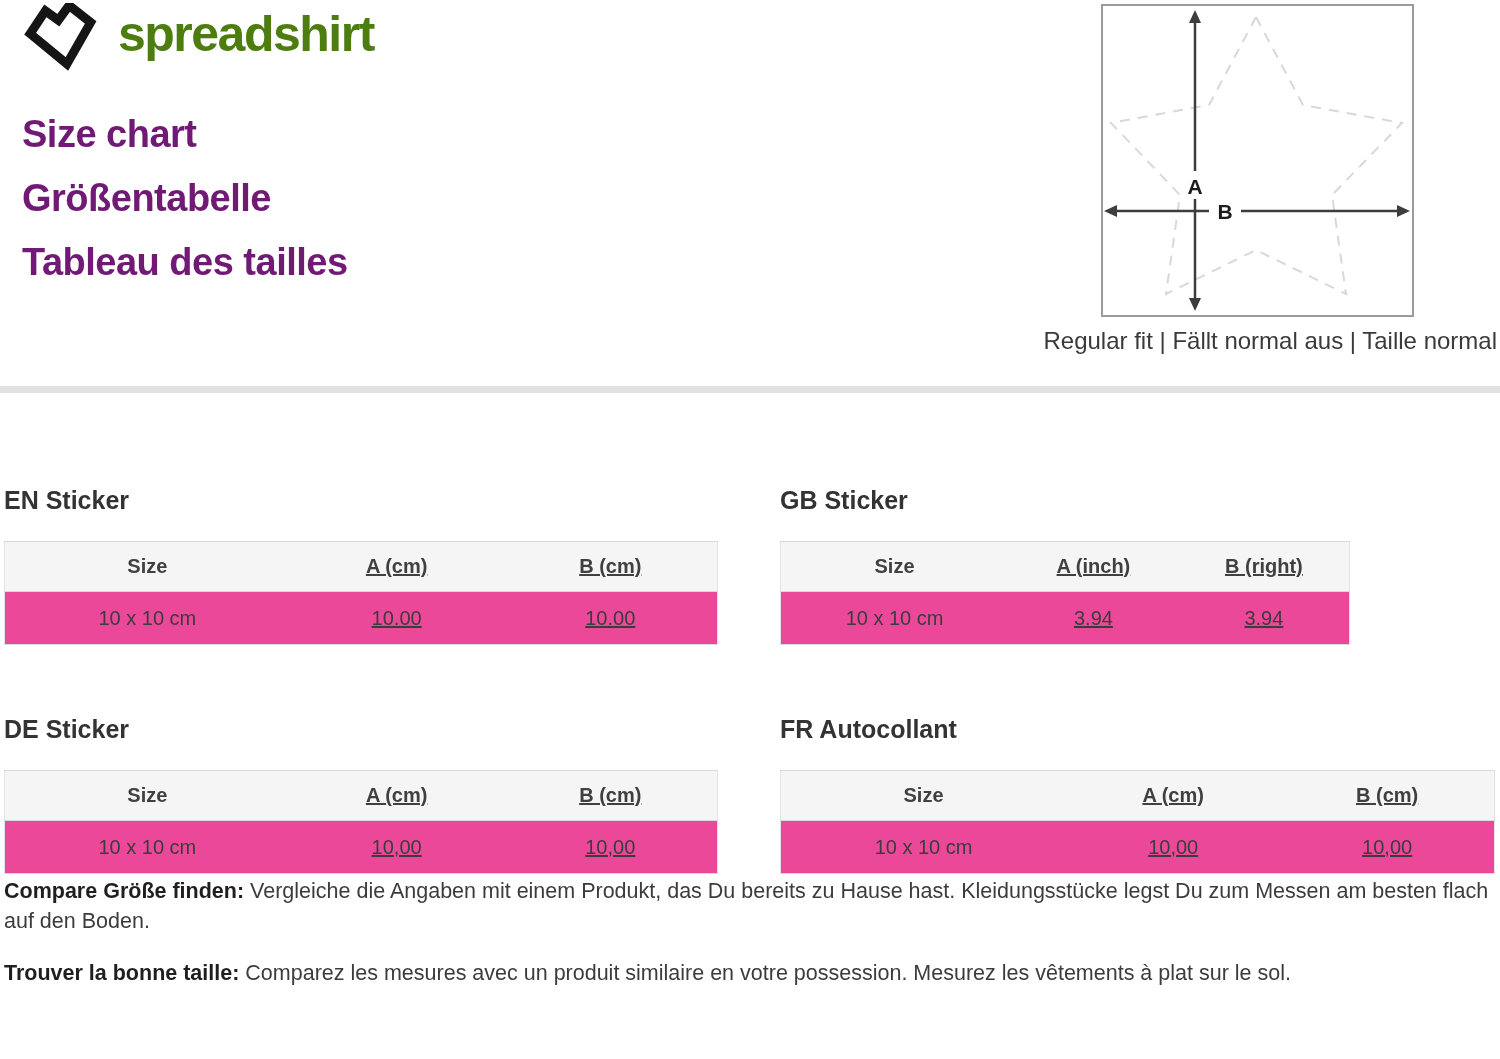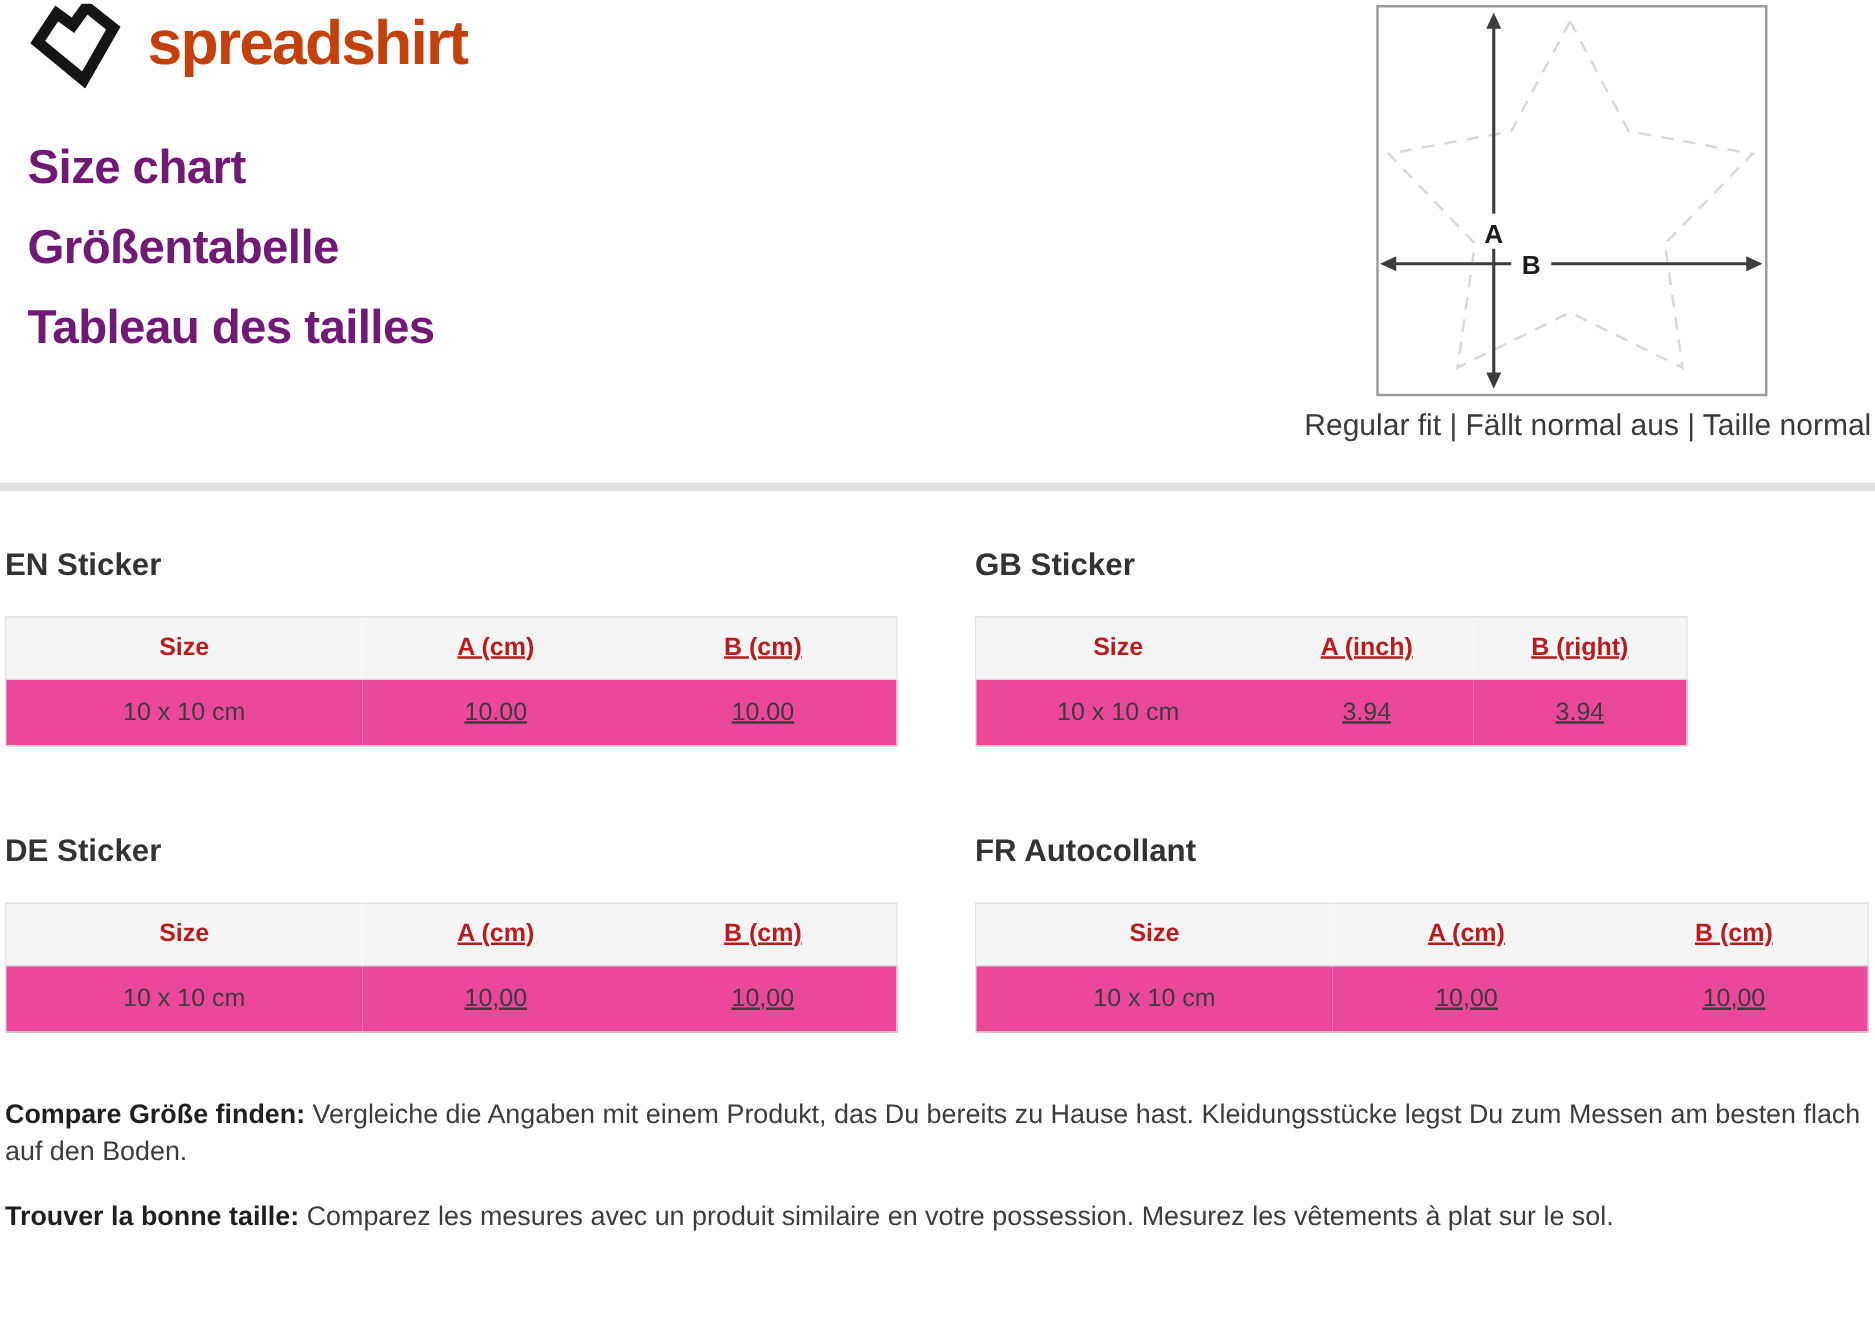--- a/index.html
+++ b/index.html
@@ -4,41 +4,41 @@
 <style>
   * { margin:0; padding:0; box-sizing:border-box; }
   html,body { background:#ffffff; }
   .page {
     position:relative; width:1500px; height:1059px; overflow:hidden;
     background:#ffffff; font-family:"Liberation Sans", sans-serif; color:#3c3c3c;
   }
   
   .logo { position:absolute; left:22px; top:3px; display:flex; align-items:center; gap:18px; }
   .logo svg { display:block; }
-  .brand { font-size:50px; font-weight:700; color:#c2410c; letter-spacing:-1.5px; line-height:1; padding-bottom:6px; }
+  .brand { font-size:50px; font-weight:700; color:#4d7c0f; letter-spacing:-1.5px; line-height:1; padding-bottom:6px; }
   .titles { position:absolute; left:22px; top:102px; }
   .titles div { font-size:38px; font-weight:700; color:#701a75; line-height:64px; letter-spacing:-0.5px; }
   
   .diagram { position:absolute; left:1101px; top:4px; width:313px; height:313px; border:2px solid #9b9b9b; background:#fff; }
   .diagram svg { display:block; width:100%; height:100%; }
   .diagram text { font-family:"Liberation Sans", sans-serif; font-size:21px; font-weight:700; fill:#1c1c1c; }
   .fit-caption { position:absolute; right:3px; top:327px; font-size:24px; color:#3a3a3a; white-space:nowrap; }
   
   .divider { position:absolute; left:0; top:386px; width:1500px; height:7px; background:#e1e1e1; }
   
   .tbl-section { position:absolute; }
   .pos-en { left:4px;   top:437px; width:714px; }
   .pos-gb { left:780px; top:437px; width:570px; }
   .pos-de { left:4px;   top:666px; width:714px; }
   .pos-fr { left:780px; top:666px; width:715px; }
-  .tbl-section h2 { font-size:25px; line-height:30px; font-weight:700; color:#333333; margin-bottom:26px; }
+  .tbl-section h2 { font-size:25px; line-height:30px; font-weight:700; color:#333333; margin-bottom:26px;margin-top:48px; }
   table { width:100%; border-collapse:collapse; table-layout:fixed;
           border-left:1px solid #e3e3e3; border-right:1px solid #e3e3e3; }
   thead th {
-    background:#f5f5f6; height:50px; font-size:20px; font-weight:700; color:#b91c1c;
+    background:#f5f5f6; height:50px; font-size:20px; font-weight:700; color:#404040;
     text-align:center; border-top:1px solid #d9d9d9; border-bottom:1px solid #d9d9d9;
   }
   tbody td {
     height:53px; font-size:20px; font-weight:400; color:#3c3c3c;
     text-align:center; border-bottom:1px solid #d9d9d9; background:#ec4899;
   }
   th.col-size, td.col-size { width:40%; }
   th.col-a, td.col-a, th.col-b, td.col-b { width:30%;text-decoration:underline; }
   
   .footnotes { position:absolute; left:4px; top:876px; width:1493px; }

